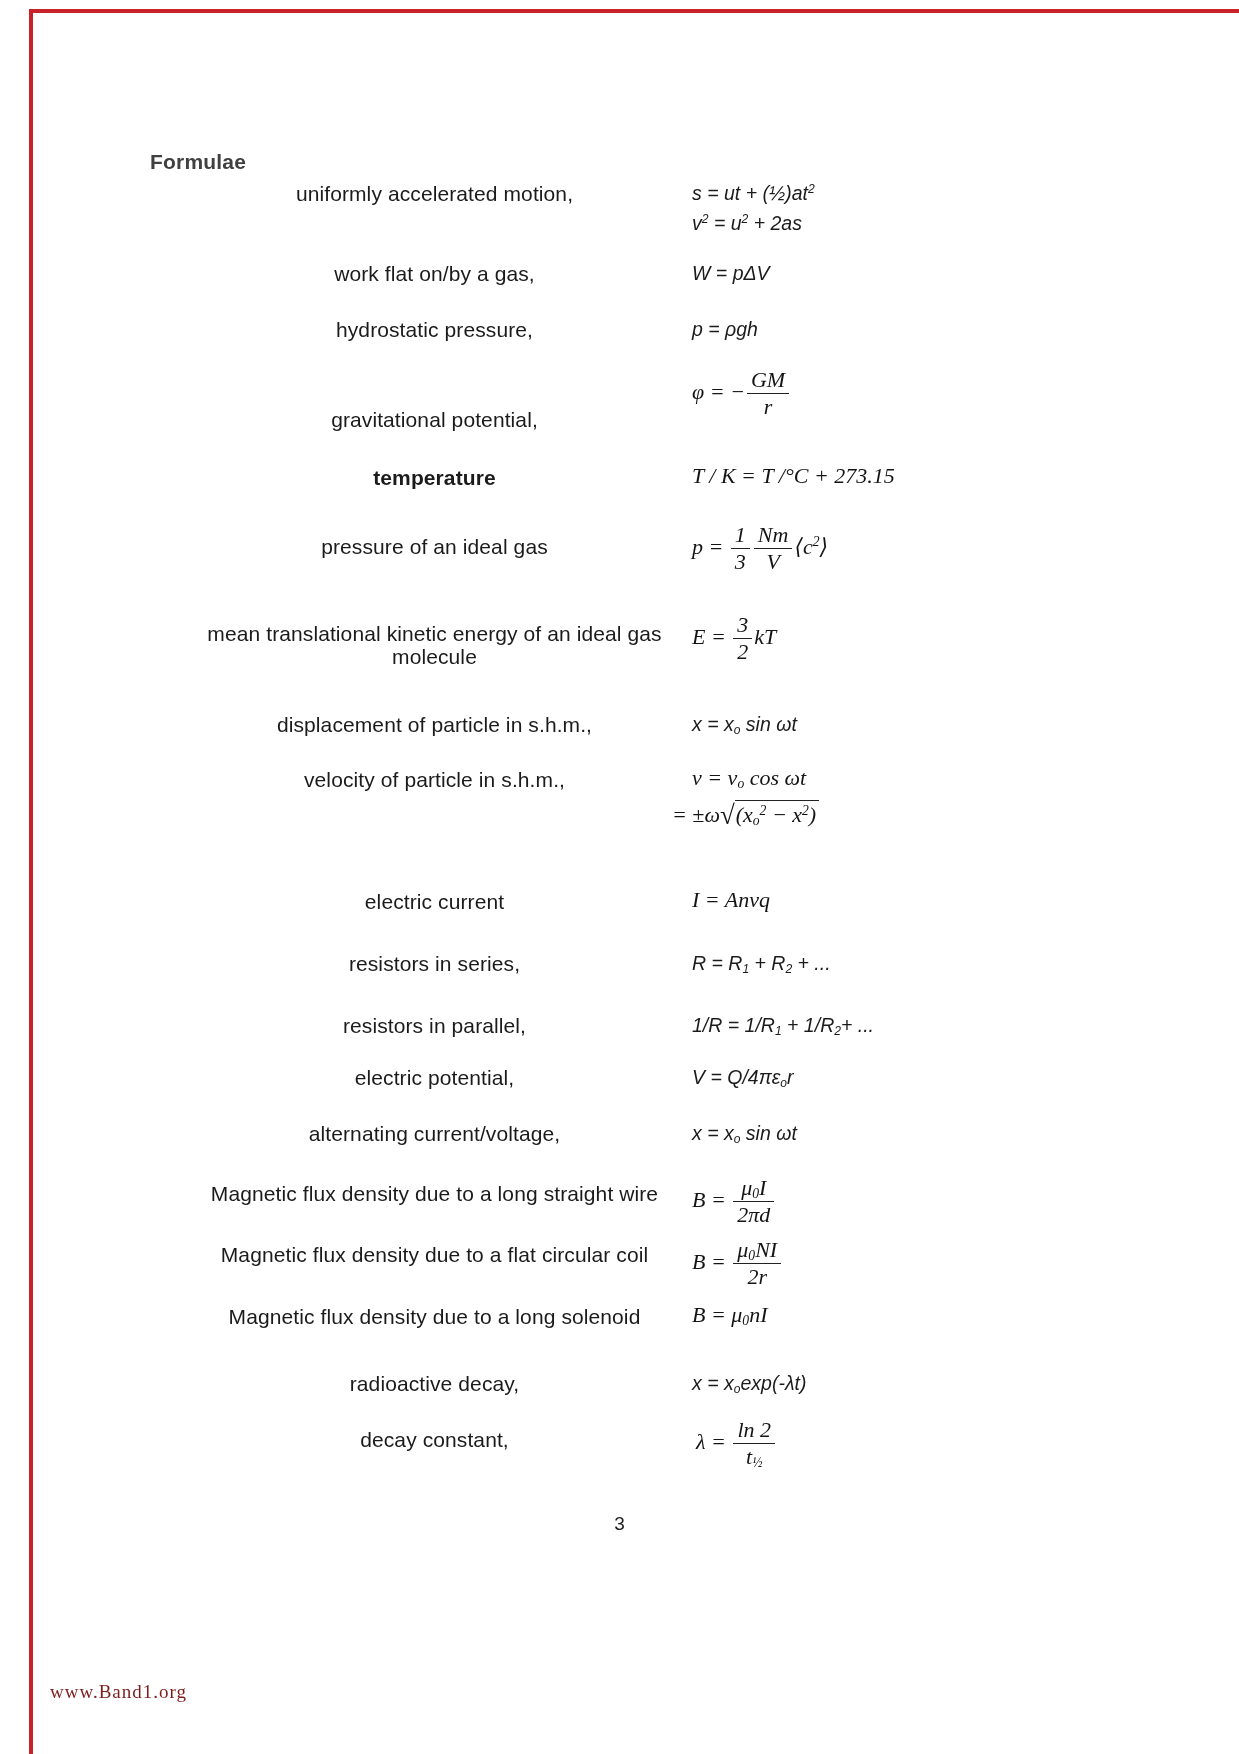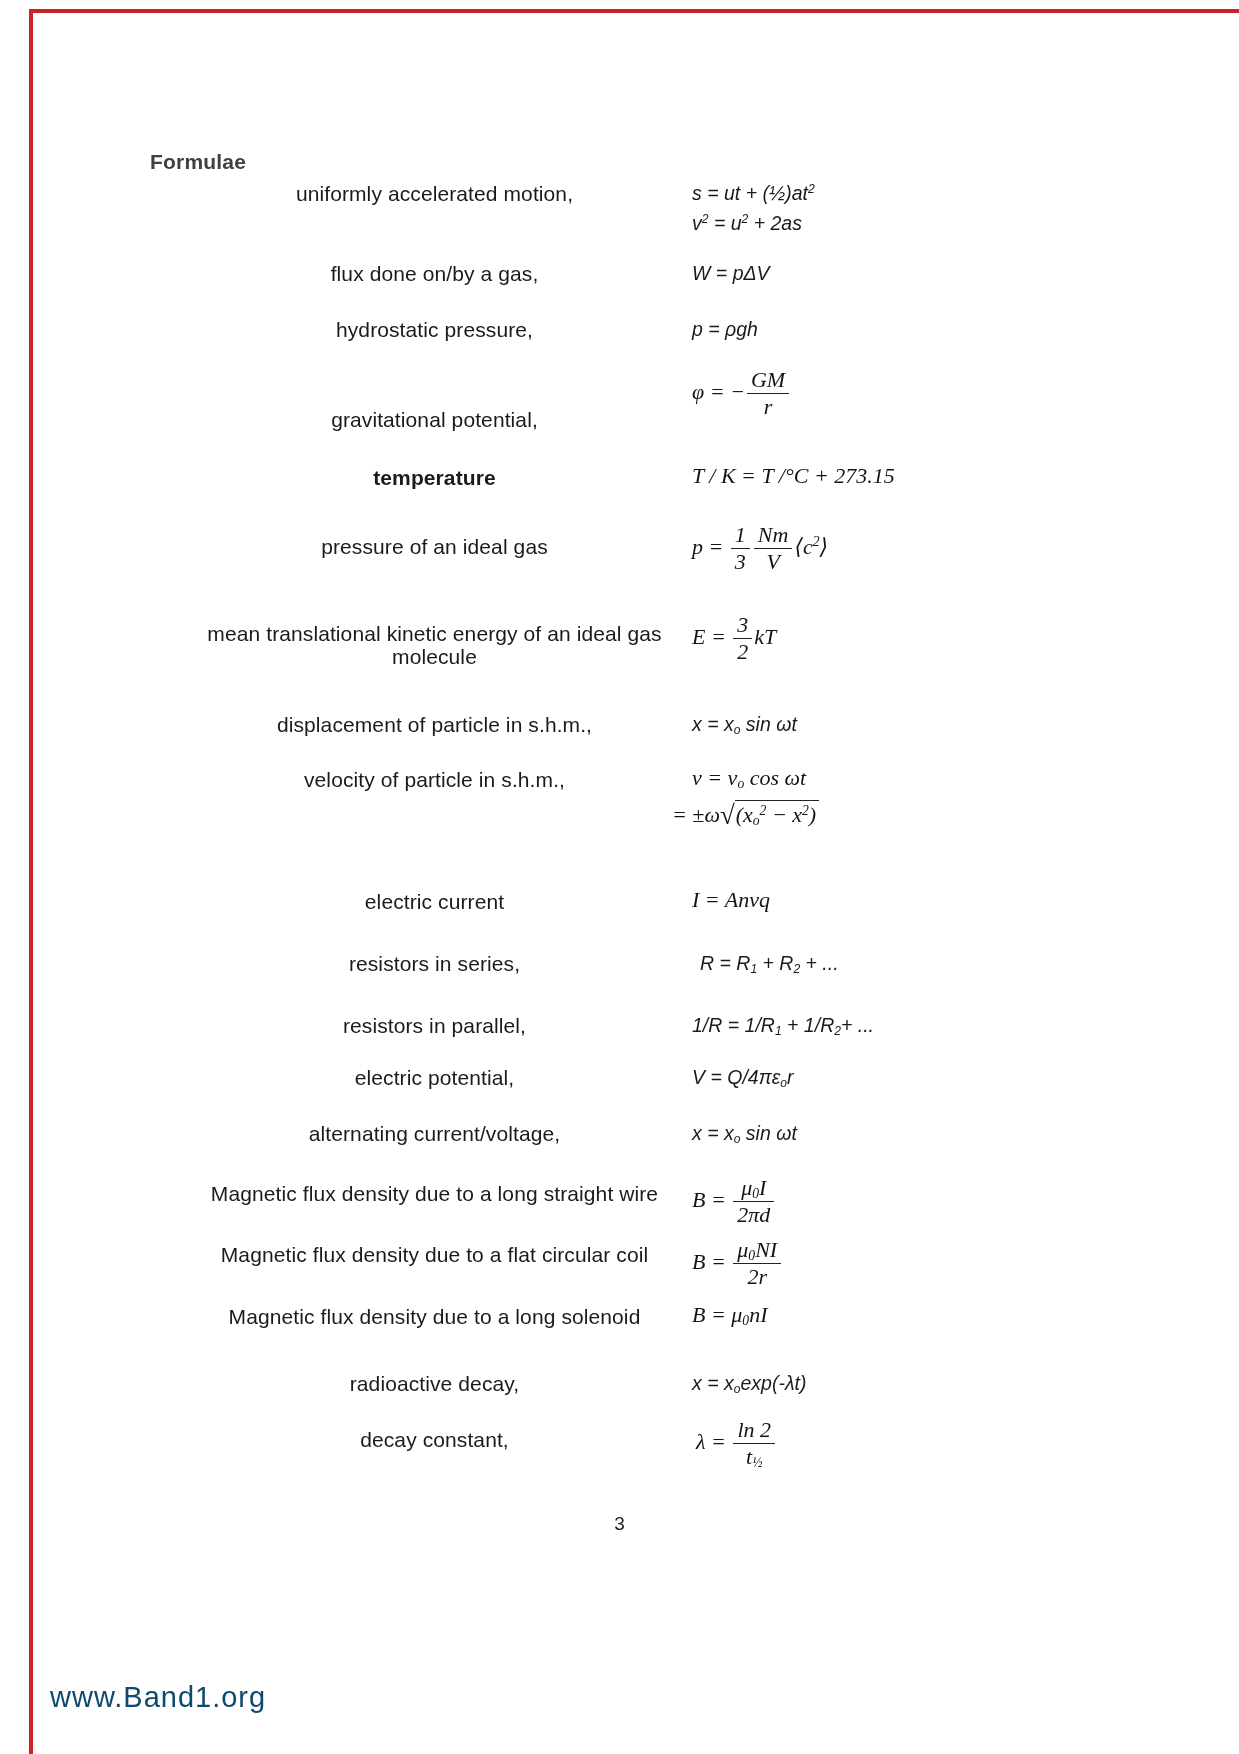--- a/index.html
+++ b/index.html
@@ -27,57 +27,57 @@
   .frac .num{display:block;border-bottom:1.6px solid #222;padding:0 4px 1px;}
   .frac .den{display:block;padding:1px 4px 0;}
   .sqrt-sym{font-style:normal;font-size:1.22em;vertical-align:-0.08em;}
   .sqrt-body{border-top:1.7px solid #222;padding:1px 3px 0 1px;}
   #page-number{
     position:absolute;left:0;top:1513px;width:1239px;text-align:center;
     font-size:19px;color:#222;
   }
   #footer-url{
     position:absolute;left:50px;top:1681px;
-    font-family:Liberation Sans, sans-serif;
-    font-size:29px;color:#0c4a6e;letter-spacing:1px;
+    font-family:Liberation Serif, serif;
+    font-size:19px;color:#7f1d1d;letter-spacing:1px;
   }
 </style>
 </head>
 <body>
 
 <div id="border-top" class="border-line" style="background: rgb(201, 35, 42);"></div>
 <div id="border-left" class="border-line" style="background: rgb(201, 35, 42);"></div>
 
 <div id="page-title">Formulae</div>
 
 <div id="formula-list">
     <div class="row-label" style="top: 182px;">uniformly accelerated motion,</div>
     <div class="f-line f-sans" style="top: 182px; left: 692px;">s = ut + (½)at<sup>2</sup></div>
     <div class="f-line f-sans" style="top: 212px; left: 692px;">v<sup>2</sup> = u<sup>2</sup> + 2as</div>
-    <div class="row-label" style="top: 262px;">flux done on/by a gas,</div>
+    <div class="row-label" style="top: 262px;">work flat on/by a gas,</div>
     <div class="f-line f-sans" style="top: 262px; left: 692px;">W = pΔV</div>
     <div class="row-label" style="top: 318px;">hydrostatic pressure,</div>
     <div class="f-line f-sans" style="top: 318px; left: 692px;">p = ρgh</div>
     <div class="row-label" style="top: 380px; margin-top: 28px;">gravitational potential,</div>
     <div class="f-line f-serif" style="top: 368px; left: 692px;">φ = −<span class="frac"><span class="num">GM</span><span class="den">r</span></span></div>
     <div class="row-label" style="top: 466px; font-weight: bold;">temperature</div>
     <div class="f-line f-serif" style="top: 463px; left: 692px;">T / K = T /°C + 273.15</div>
     <div class="row-label" style="top: 535px;">pressure of an ideal gas</div>
     <div class="f-line f-serif" style="top: 523px; left: 692px;">p = <span class="frac"><span class="num">1</span><span class="den">3</span></span><span class="frac"><span class="num">Nm</span><span class="den">V</span></span>⟨c<sup>2</sup>⟩</div>
     <div class="row-label" style="top: 622px;">mean translational kinetic energy of an ideal gas<div>molecule</div></div>
     <div class="f-line f-serif" style="top: 613px; left: 692px;">E = <span class="frac"><span class="num">3</span><span class="den">2</span></span>kT</div>
     <div class="row-label" style="top: 713px;">displacement of particle in s.h.m.,</div>
     <div class="f-line f-sans" style="top: 713px; left: 692px;">x = x<sub>o</sub> sin ωt</div>
     <div class="row-label" style="top: 768px;">velocity of particle in s.h.m.,</div>
     <div class="f-line f-serif" style="top: 765px; left: 692px;">v = v<sub>o</sub> cos ωt</div>
     <div class="f-line f-serif" style="top: 800px; left: 672px;">= ±ω<span class="sqrt-sym">√</span><span class="sqrt-body">(x<sub>o</sub><sup>2</sup> − x<sup>2</sup>)</span></div>
     <div class="row-label" style="top: 890px;">electric current</div>
     <div class="f-line f-serif" style="top: 887px; left: 692px;">I = Anvq</div>
     <div class="row-label" style="top: 952px;">resistors in series,</div>
-    <div class="f-line f-sans" style="top: 952px; left: 692px; margin-left: 8px;">R = R<sub>1</sub> + R<sub>2</sub> + ...</div>
+    <div class="f-line f-sans" style="top: 952px; left: 692px;">R = R<sub>1</sub> + R<sub>2</sub> + ...</div>
     <div class="row-label" style="top: 1014px;">resistors in parallel,</div>
     <div class="f-line f-sans" style="top: 1014px; left: 692px;">1/R = 1/R<sub>1</sub> + 1/R<sub>2</sub>+ ...</div>
     <div class="row-label" style="top: 1066px;">electric potential,</div>
     <div class="f-line f-sans" style="top: 1066px; left: 692px;">V = Q/4πε<sub>o</sub>r</div>
     <div class="row-label" style="top: 1122px;">alternating current/voltage,</div>
     <div class="f-line f-sans" style="top: 1122px; left: 692px;">x = x<sub>o</sub> sin ωt</div>
     <div class="row-label" style="top: 1182px;">Magnetic flux density due to a long straight wire</div>
     <div class="f-line f-serif" style="top: 1176px; left: 692px;">B = <span class="frac"><span class="num">μ<sub>0</sub>I</span><span class="den">2πd</span></span></div>
     <div class="row-label" style="top: 1243px;">Magnetic flux density due to a flat circular coil</div>
     <div class="f-line f-serif" style="top: 1238px; left: 692px;">B = <span class="frac"><span class="num">μ<sub>0</sub>NI</span><span class="den">2r</span></span></div>

